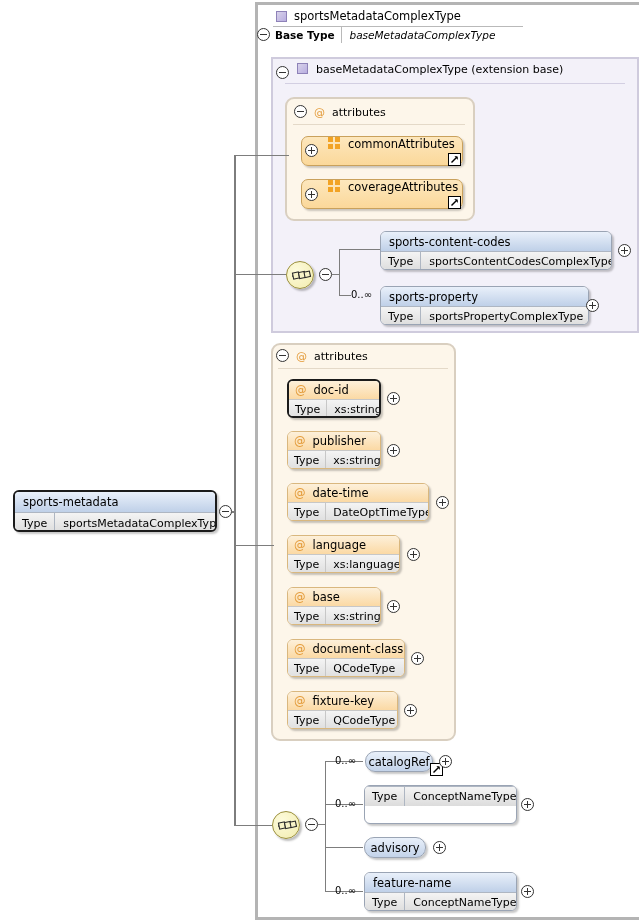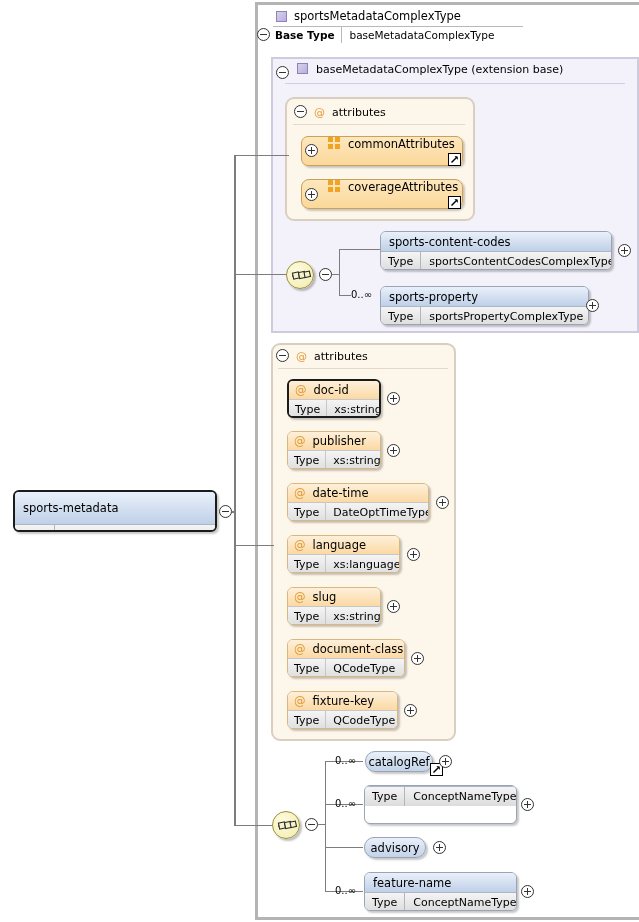--- a/index.html
+++ b/index.html
@@ -30,21 +30,21 @@
   }
   .ct-title-txt{font-size:11.5px;color:#000;}
   .ct-underline{
     position:absolute;left:265px;top:26px;width:250px;height:1px;background:#b9b9b9;
   }
   .basetype-row{
     position:absolute;left:265px;top:27px;height:16px;
     display:flex;align-items:stretch;font-size:10.5px;
   }
   .basetype-lbl{padding:1px 6px 1px 2px;border-right:1px solid #b9b9b9;display:flex;align-items:center;font-weight:bold;}
-  .basetype-val{padding:1px 6px 1px 8px;display:flex;align-items:center;}
+  .basetype-val{padding:1px 6px 1px 8px;display:flex;align-items:center;font-style:italic;}
 
   
   .ext-box{
     position:absolute;left:263px;top:57px;width:368px;height:276px;
     background:#f3f1f9;border:2px solid #cfcbdd;box-sizing:border-box;
   }
   .ext-header{
     position:absolute;left:283px;top:63px;height:18px;display:flex;
   }
   .ext-sq{
@@ -211,21 +211,21 @@
     <span class="grp-lbl">commonAttributes</span>
   </div>
   <div class="circ plus" style="left:297px;top:144px;"></div>
   <div class="extref" style="left:440px;top:153px;">
     <svg width="11" height="11" viewBox="0 0 11 11">
         <path d="M2.5 8.5 L8 3" stroke="#000" stroke-width="1.4" fill="none"></path>
         <path d="M8.6 2.4 L9 6 L5.4 2.0 Z" fill="#000"></path>
       </svg>
   </div>
 
-  <div class="grp" style="left:293px;top:179px;width:162px;border-radius:8px;">
+  <div class="grp" style="left:293px;top:179px;width:162px;">
     <span style="width:22px;"></span>
     <span class="grp-icon">
         <i></i>
         <i></i>
         <i></i>
         <i></i>
       </span>
     <span class="grp-lbl">coverageAttributes</span>
   </div>
   <div class="circ plus" style="left:297px;top:188px;"></div>
@@ -322,21 +322,21 @@
     <div class="atype">
       <span class="k">Type</span>
       <span class="v">xs:language</span>
     </div>
   </div>
   <div class="circ plus" style="left:399px;top:548px;"></div>
 
   <div class="attrbox" style="left:279px;top:587px;width:94px;height:38px;">
     <div class="ahead">
       <span class="at">@</span>
-      <span>slug</span>
+      <span>base</span>
     </div>
     <div class="atype">
       <span class="k">Type</span>
       <span class="v">xs:string</span>
     </div>
   </div>
   <div class="circ plus" style="left:379px;top:600px;"></div>
 
   <div class="attrbox" style="left:279px;top:639px;width:118px;height:38px;">
     <div class="ahead">
@@ -409,21 +409,21 @@
   <div class="elem" style="left:356px;top:872px;width:153px;height:39px;">
     <div class="ehead">feature-name</div>
     <div class="etype">
       <span class="k">Type</span>
       <span class="v">ConceptNameType</span>
     </div>
   </div>
   <div class="circ plus" style="left:513px;top:885px;"></div>
 
   <div class="elem" style="left:5px;top:490px;width:204px;height:42px;border:2px solid #1b1b1b;">
-    <div class="ehead" style="height:32px;">sports-metadata</div>
+    <div class="ehead" style="height:20px;">sports-metadata</div>
     <div class="etype" style="height:20px;">
       <span class="k">Type</span>
       <span class="v">sportsMetadataComplexType</span>
     </div>
   </div>
   <div class="circ" style="left:211px;top:505px;"></div>
 
   <div class="ln lnv" style="left:226px;top:155px;height:670px;width:2px;"></div>
   <div class="ln lnh" style="left:224px;top:511px;width:4px;height:2px;"></div>
   <div class="ln lnh" style="left:226px;top:155px;width:55px;"></div>

